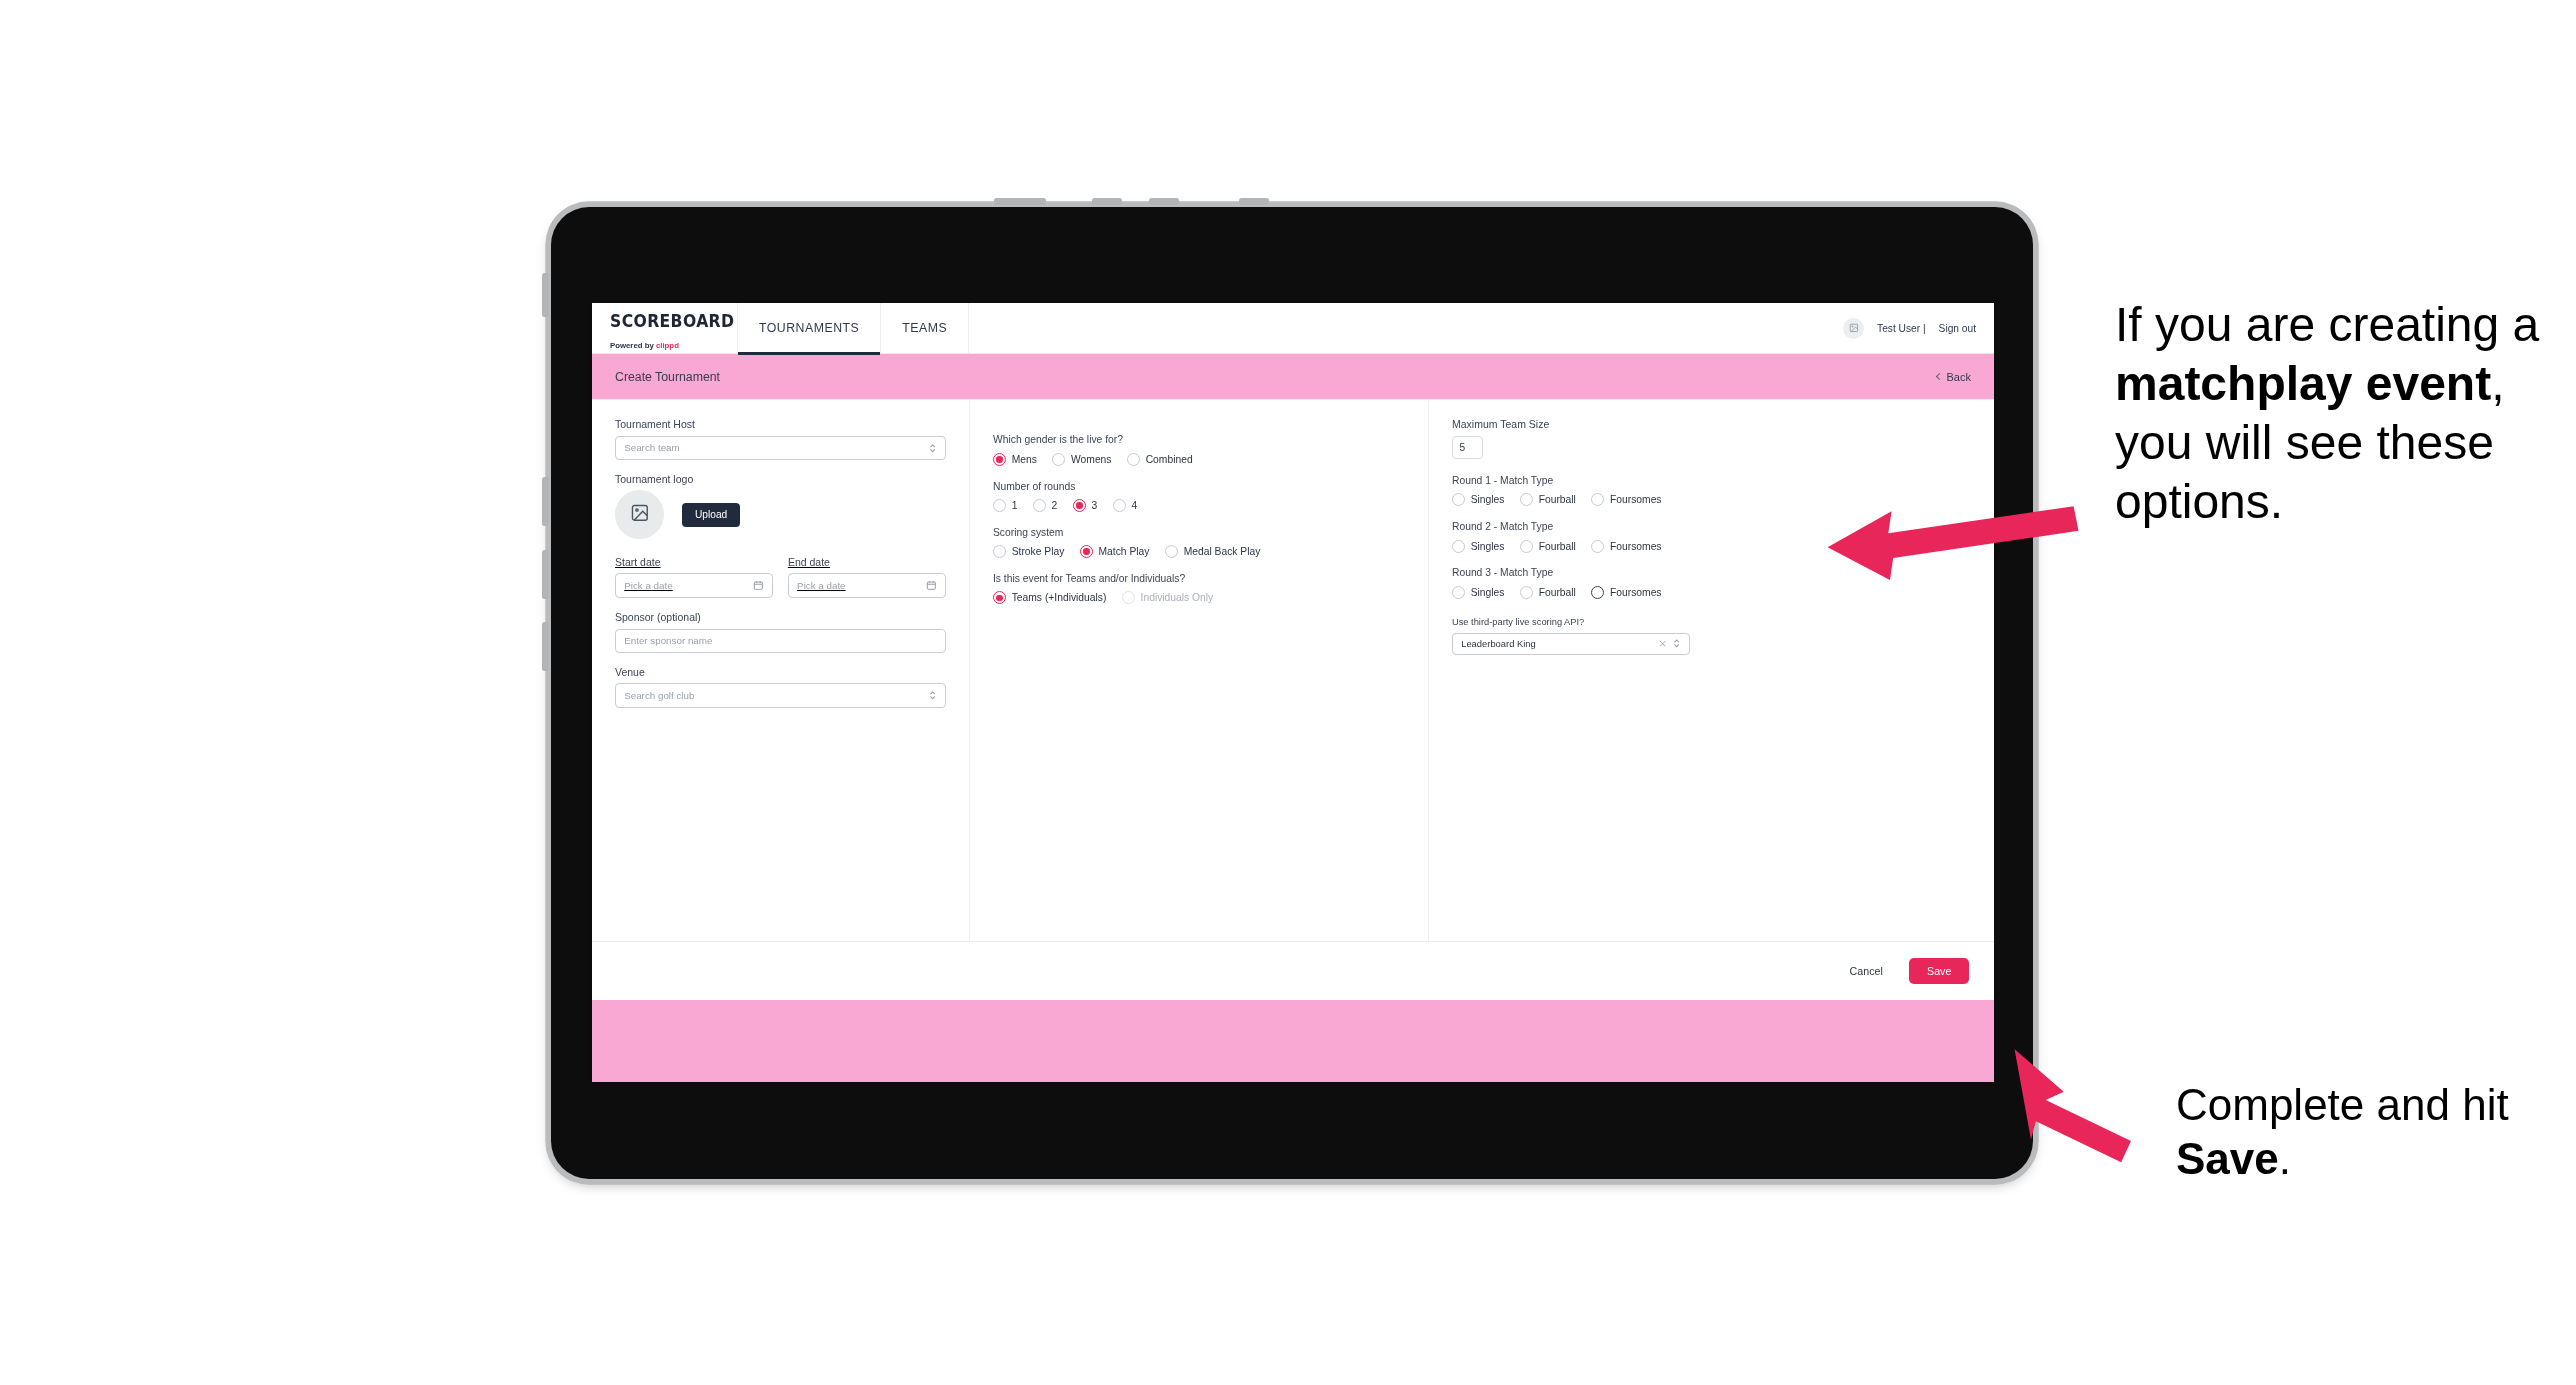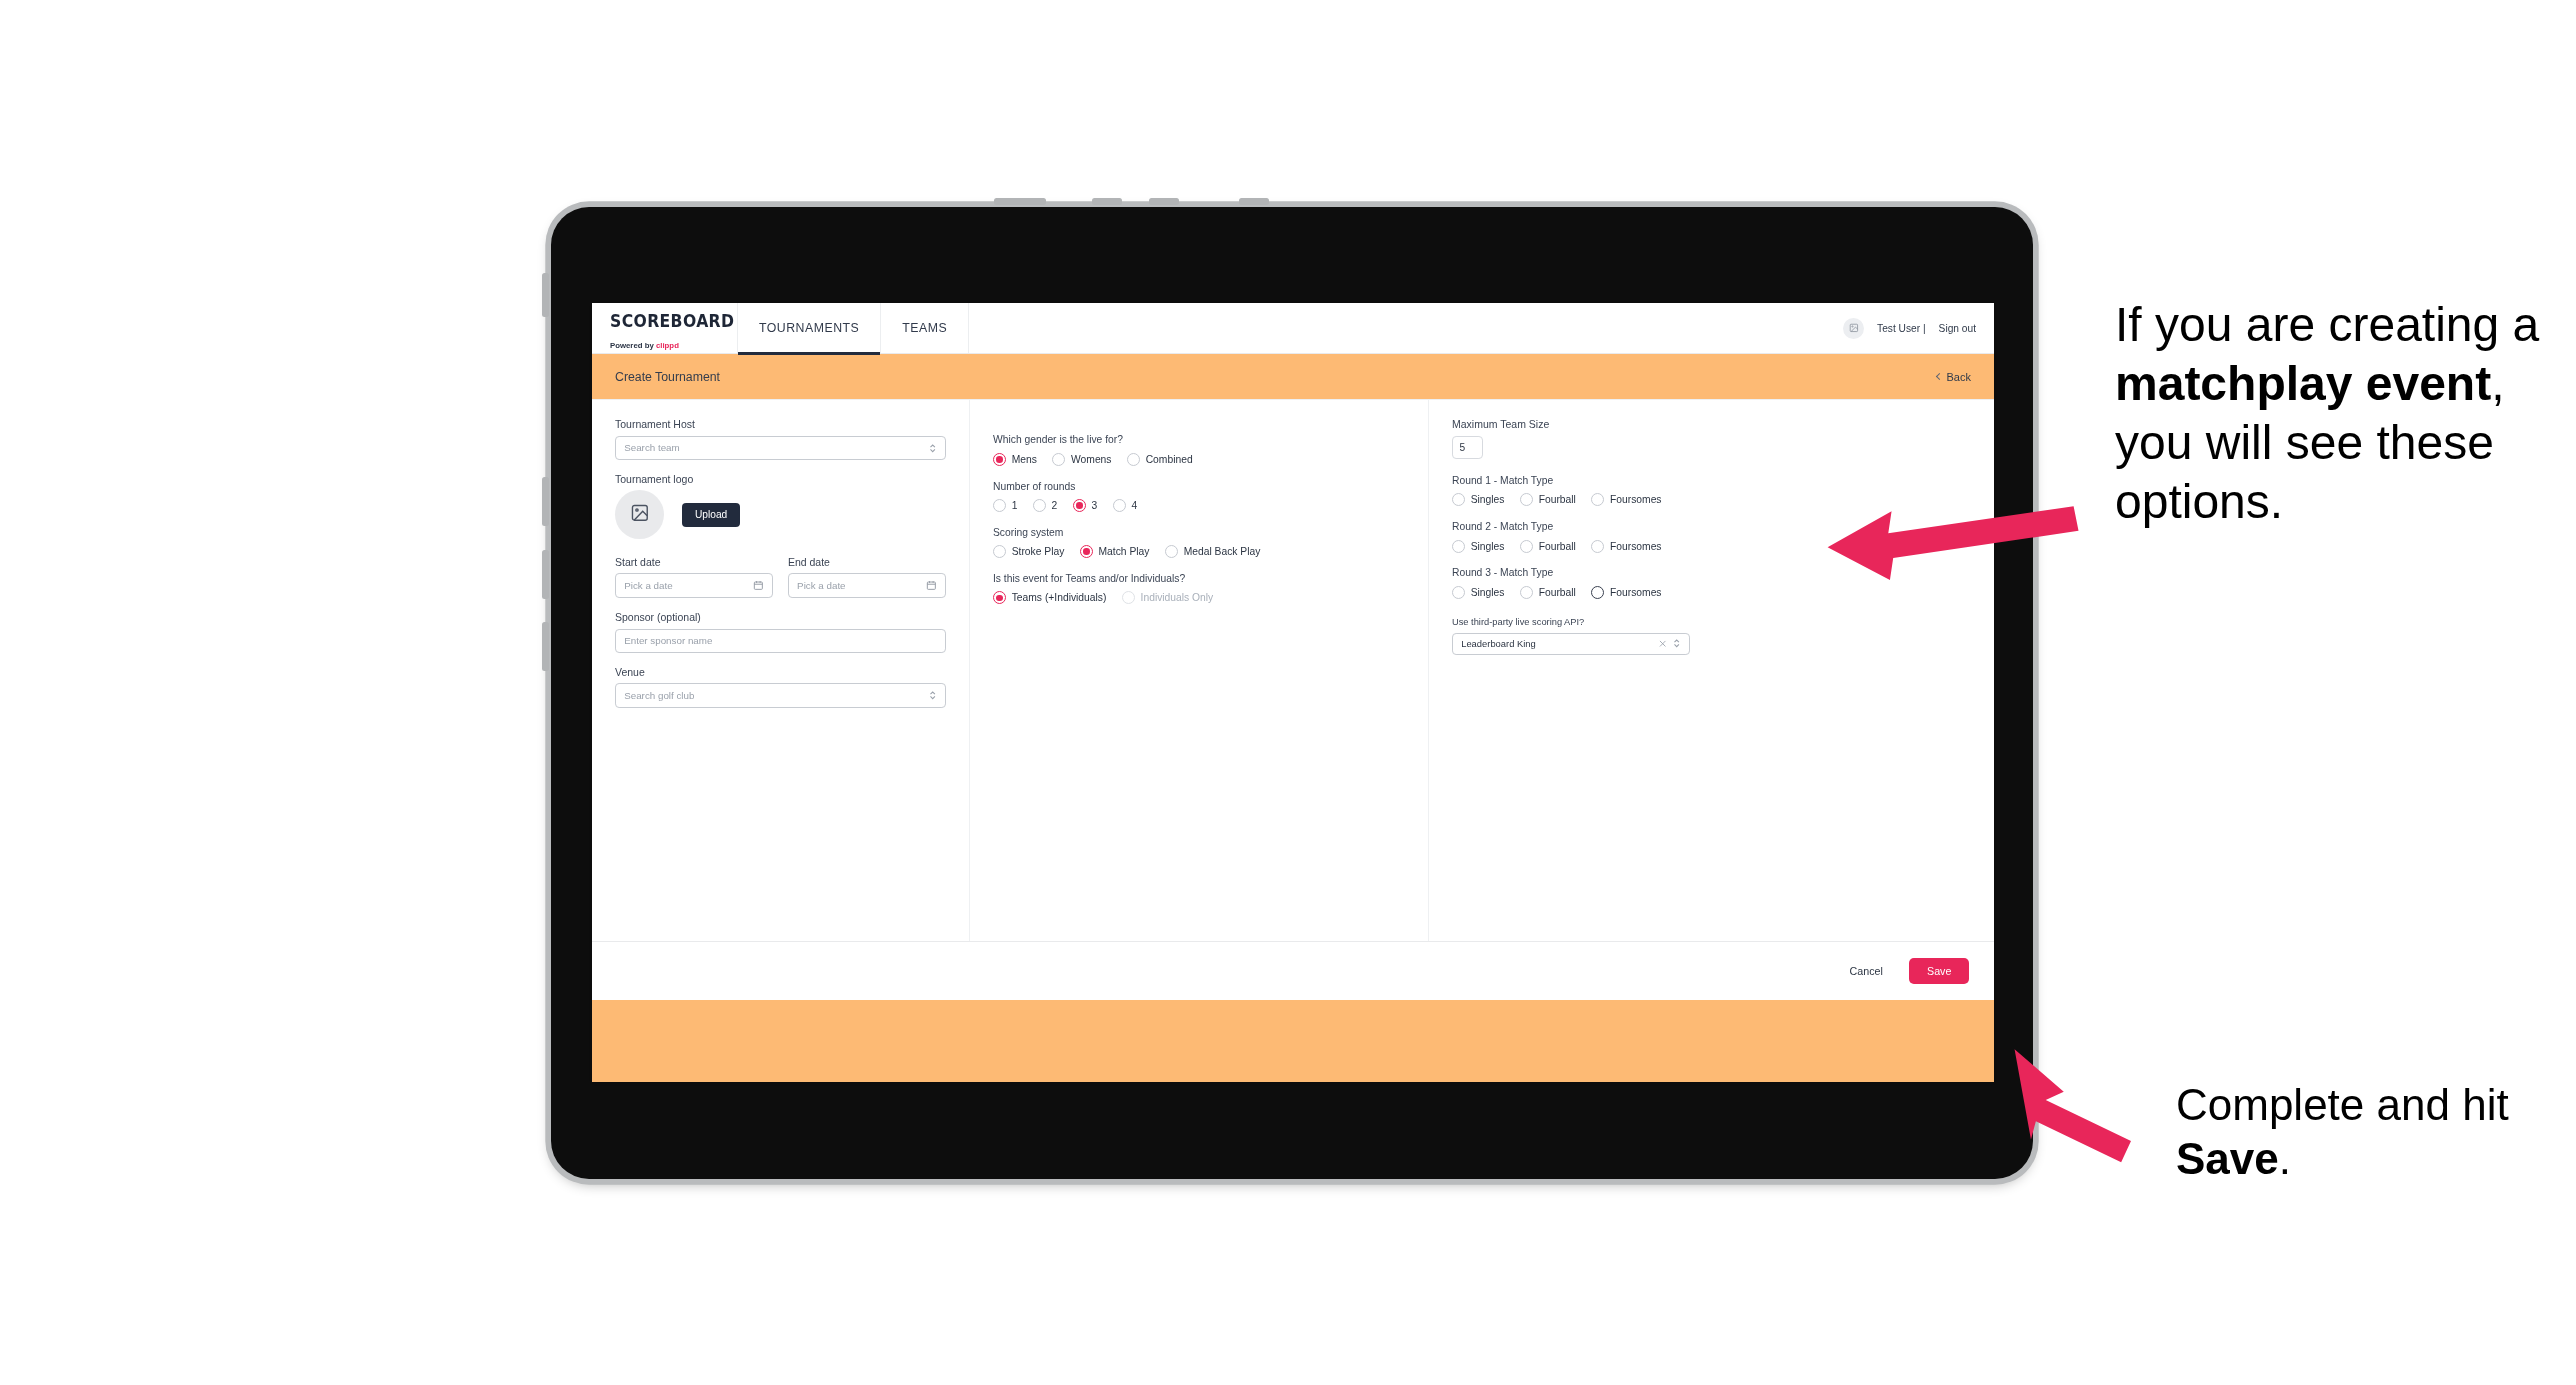--- a/index.html
+++ b/index.html
@@ -28,21 +28,21 @@
   .btn-top-4 { left: 688px; top: -9px; width: 29.5px; height: 7.4px; }
   .btn-left-1 { left: -9px; top: 66px; width: 7.4px; height: 44px; }
   .btn-left-2 { left: -9px; top: 270px; width: 7.4px; height: 49px; }
   .btn-left-3 { left: -9px; top: 343px; width: 7.4px; height: 49px; }
   .btn-left-4 { left: -9px; top: 415px; width: 7.4px; height: 49px; }
 
   
   .viewport {
     position: absolute; left: 41px; top: 96px;
     width: 1402px; height: 779px;
-    background: #fdba74;
+    background: #f9a8d4;
     box-shadow: 0 0.8px 2.5px rgba(0,0,0,.16);
     overflow: hidden;
   }
 
   
   .topnav {
     position: relative; height: 51px; background: #ffffff;
     border-bottom: 1.6px solid #e9eaec;
     display: flex; align-items: stretch;
   }
@@ -123,21 +123,21 @@
     background: #fff; display: flex; align-items: center;
     padding: 0 8.2px; font-size: 9.8px; color: #9aa1ab;
     position: relative;
   }
   .finput.value { color: #2d3543; }
   .finput .ph { flex: 1; }
   .ico { color: #9aa1ab; display: flex; align-items: center; }
   .ico svg { display: block; }
 
   .row2 { display: flex; gap: 14.8px; }
-  .row2 > div { flex: 1; }
+  .row2 > div { flex: 1; text-decoration: underline; }
 
   
   .logo-row { display: flex; align-items: center; gap: 18px; margin-top: 3.3px; }
   .logo-circle {
     width: 49px; height: 49px; border-radius: 50%; background: #e9eaec;
     display: flex; align-items: center; justify-content: center;
   }
   .upload-btn {
     background: #222b3d; color: #fff; font-size: 10.2px;
     border-radius: 4.1px; padding: 6.6px 13px; cursor: pointer;

